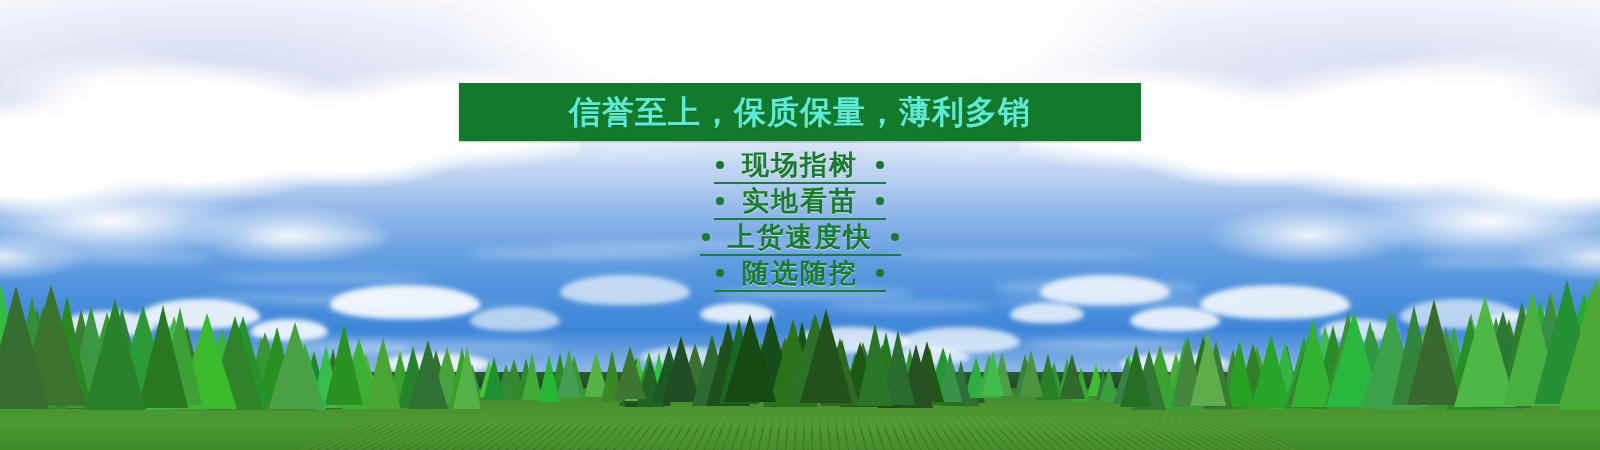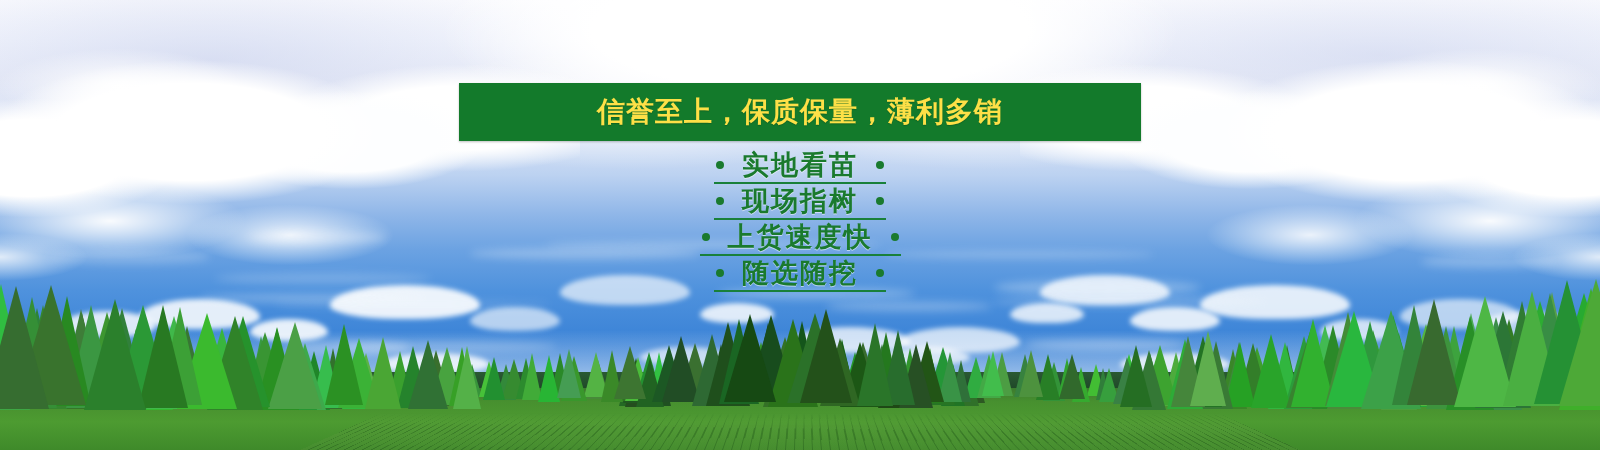--- a/index.html
+++ b/index.html
@@ -152,22 +152,22 @@
   }
 
   .headline-bar {
     margin-top:83px;
     width:682px; height:58px;
     background:#137a2b;
     display:flex; align-items:center; justify-content:center;
     box-shadow:0 1px 2px rgba(0,0,0,.25);
   }
   .headline-text {
-    color:#fde047;
-    font-size:28px;
+    color:#5eead4;
+    font-size:32px;
     font-weight:700;
     letter-spacing:1px;
     line-height:1;
     white-space:nowrap;
     text-shadow:0 1px 1px rgba(0,0,0,.18);
   }
 
   .subtitle {
     margin-top:7px;
     color:#147a2b;
@@ -507,27 +507,27 @@
 
     <div class="headline-bar">
       <span class="headline-text">信誉至上，保质保量，薄利多销</span>
     </div>
 
 
     <div class="feature-list">
 
       <div class="feature-row">
         <span class="dot"></span>
+        <span class="label">现场指树</span>
+        <span class="dot"></span>
+      </div>
+
+      <div class="feature-row">
+        <span class="dot"></span>
         <span class="label">实地看苗</span>
-        <span class="dot"></span>
-      </div>
-
-      <div class="feature-row">
-        <span class="dot"></span>
-        <span class="label">现场指树</span>
         <span class="dot"></span>
       </div>
 
       <div class="feature-row">
         <span class="dot"></span>
         <span class="label">上货速度快</span>
         <span class="dot"></span>
       </div>
 
       <div class="feature-row">

